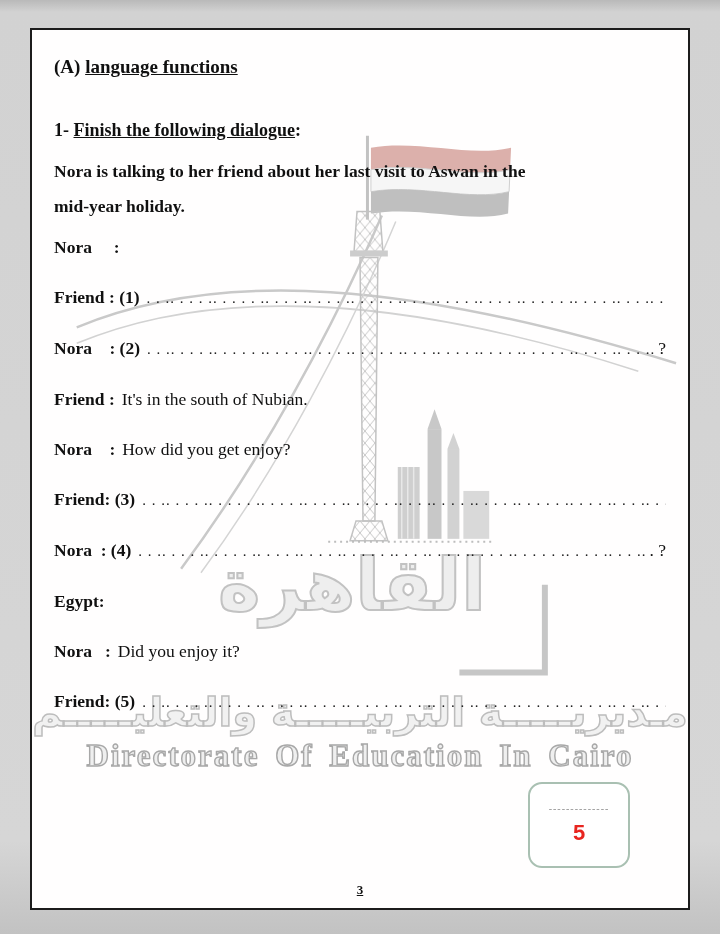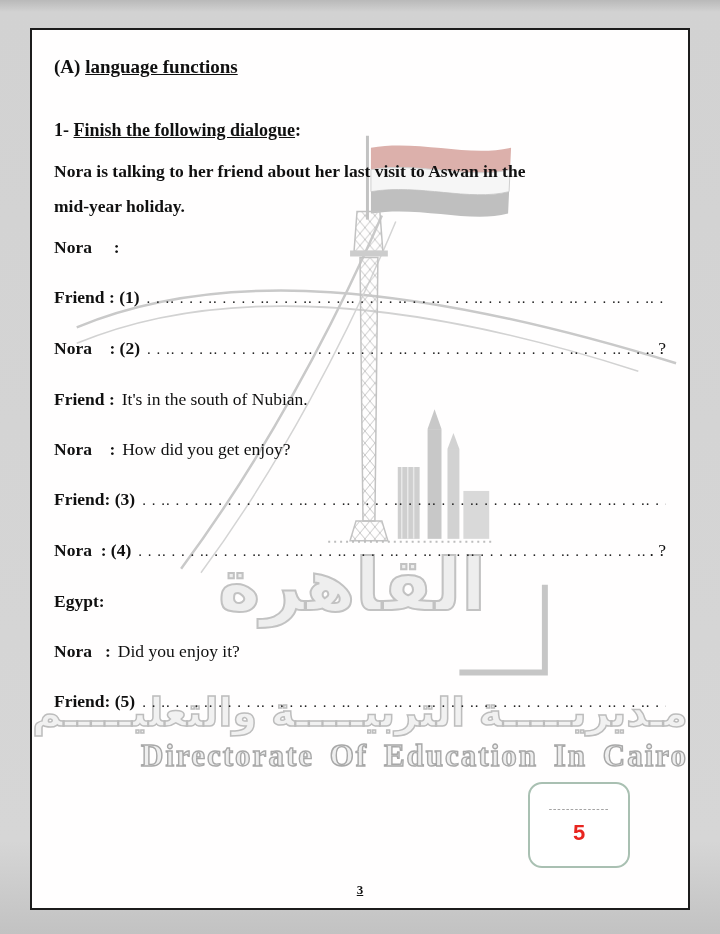--- a/index.html
+++ b/index.html
@@ -25,21 +25,21 @@
   }
   .wm-arabic-line{
     position:absolute;left:0;top:660px;width:100%;
     font-family:"DejaVu Sans", sans-serif;font-size:40px;font-weight:bold;
     direction:rtl;text-align:center;
     color:#f1f1f1;-webkit-text-stroke:1.5px #bdbdbd;line-height:1.1;
   }
   .wm-english-line{
     position:absolute;left:0;top:708px;width:100%;
     font-family:"Liberation Serif", serif;font-size:31px;font-weight:bold;
-    letter-spacing:2px;word-spacing:6px;text-align:right;
+    letter-spacing:2px;word-spacing:6px;text-align:center;
     color:#efefef;-webkit-text-stroke:1.4px #a8a8a8;
   }
   
   .content{position:relative;z-index:1;padding:0 22px;color:#101010;}
   .title{
     margin-top:24px;text-align:left;font-size:19px;font-weight:bold;line-height:26px;
   }
   .title .u{text-decoration:underline;}
   .q-head{margin-top:38px;font-size:18px;font-weight:bold;line-height:24px;}
   .q-head .u{text-decoration:underline;}

